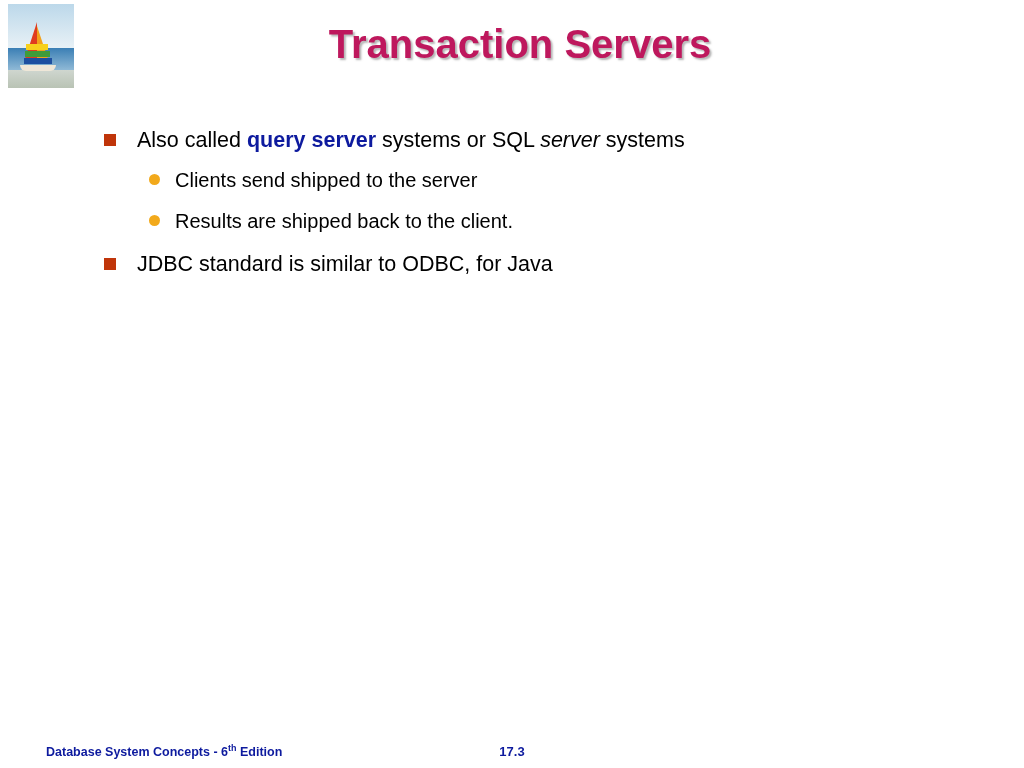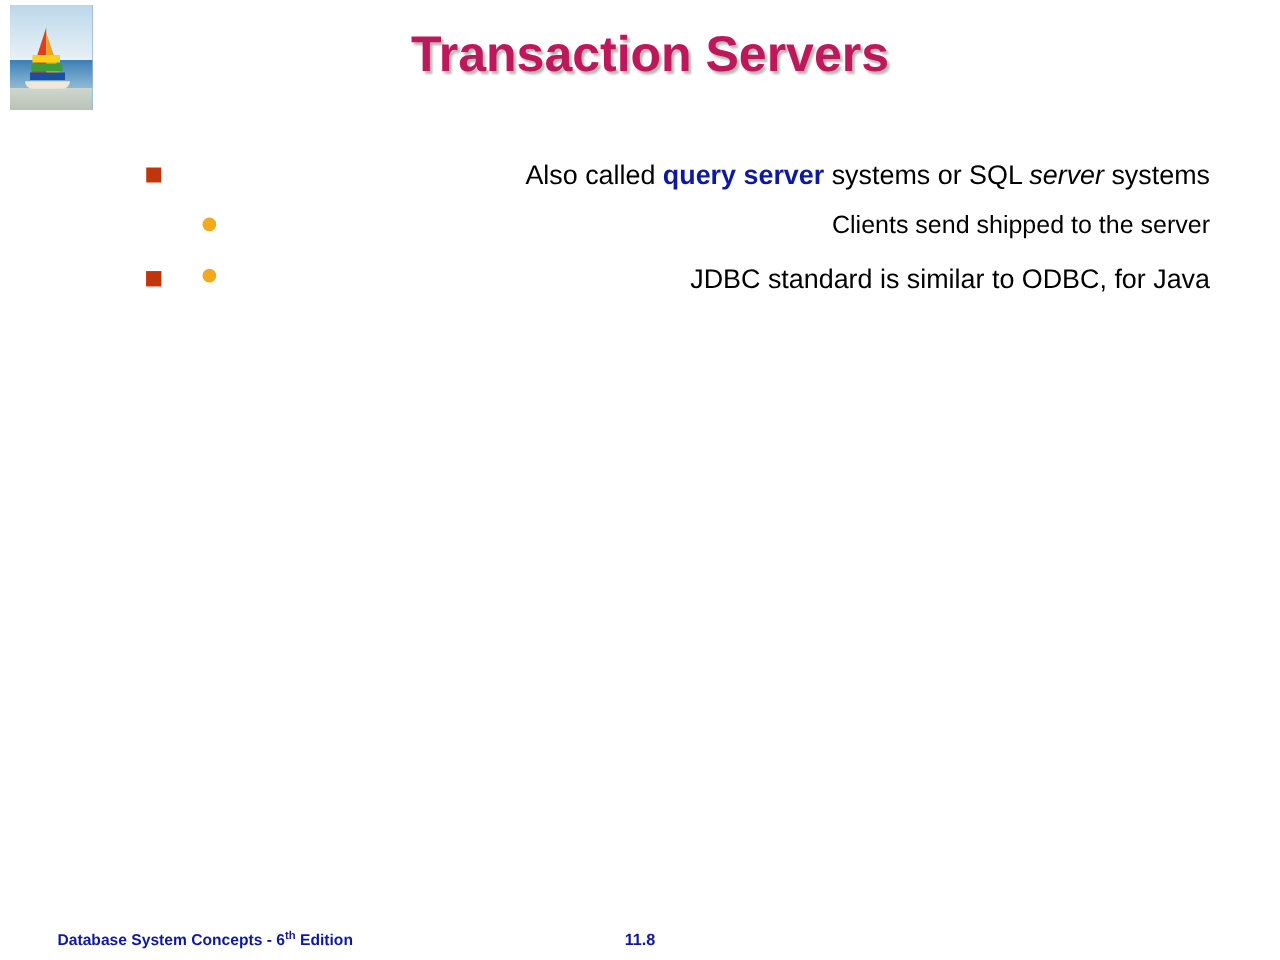--- a/index.html
+++ b/index.html
@@ -85,24 +85,23 @@
     font-size: 40px;
     font-weight: bold;
     color: #be185d;
     letter-spacing: 0px;
     text-shadow: 2px 2px 2px rgba(120,120,120,0.55);
   }
 
   
   .content {
     position: absolute;
-    left: 108px;
+    left: 95px;
     top: 125px;
     width: 860px;
-    text-align: right;
   }
 
   ul.lvl1 {
     list-style: none;
     margin: 0;
     padding: 0;
   }
   ul.lvl1 > li {
     position: relative;
     padding-left: 42px;
@@ -182,23 +181,23 @@
   <div class="stripe3"></div>
   <div class="hull"></div>
 </div>
 
 <div class="title">Transaction Servers</div>
 
 <div class="content">
   <ul class="lvl1" id="bullets">
       <li><span class="bullet"></span><span><span>Also called </span><span class="b">query server</span><span> systems or SQL </span><span class="i">server</span><span> systems</span></span><ul class="lvl2">
           <li><span class="bullet-dot"></span><span>Clients send shipped to the server</span></li>
-          <li><span class="bullet-dot"></span></li>
+          <li><span class="bullet-dot"></span><span>Results are shipped back to the client.</span></li>
         </ul></li>
       <li><span class="bullet"></span></li>
       <li><span class="bullet"></span><span><span>JDBC standard is similar to ODBC, for Java</span></span></li>
     </ul>
 </div>
 
 <div class="footer-left">
   <span>Database System Concepts - 6</span><sup>th</sup><span> Edition</span>
 </div>
-<div class="footer-center">11.8</div>
+<div class="footer-center">17.3</div>
 
 </body></html>

